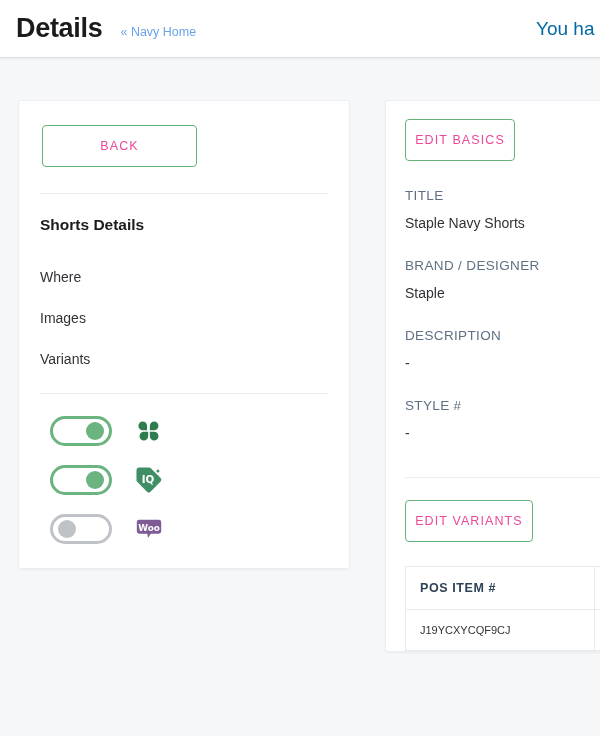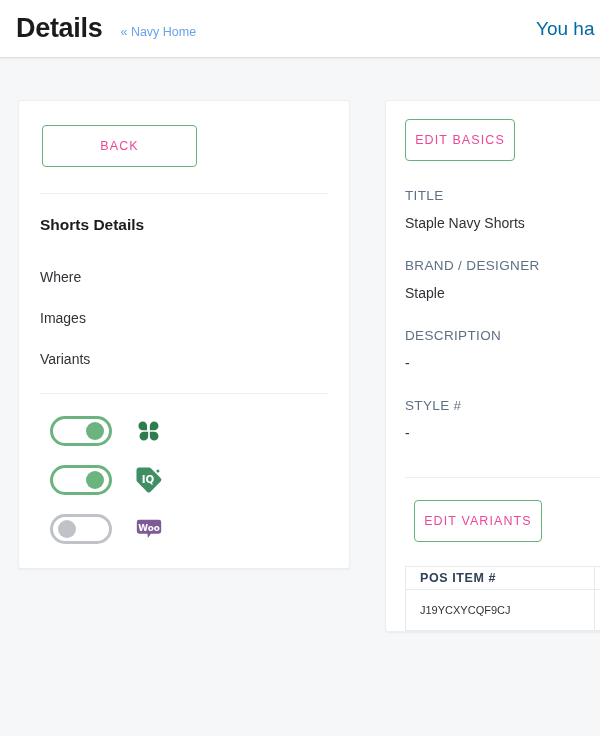--- a/index.html
+++ b/index.html
@@ -180,21 +180,21 @@
     width: 392px;
     table-layout: fixed;
   }
   .variants-table th,
   .variants-table td {
     border: 1px solid #e8eaed;
     text-align: left;
     vertical-align: middle;
   }
   .variants-table th {
-    padding: 2px 14px;
+    padding: 12px 14px;
     font-size: 12.5px;
     font-weight: 700;
     color: #2f4258;
     letter-spacing: 0.6px;
     line-height: 1.45;
   }
   .variants-table td {
     padding: 14px;
     font-size: 11px;
     color: #313237;
@@ -286,21 +286,21 @@
         <div class="field-value">-</div>
       </div>
 
       <div class="field">
         <div class="field-label">STYLE #</div>
         <div class="field-value">-</div>
       </div>
 
       <hr class="divider variants-divider">
 
-      <button class="btn-outline btn-edit-variants" style="margin-top:22px;margin-left:9px;">EDIT VARIANTS</button>
+      <button class="btn-outline btn-edit-variants" style="margin-top:22px;">EDIT VARIANTS</button>
 
       <table class="variants-table">
         <thead>
           <tr>
             <th class="col-pos">POS ITEM #</th>
             <th class="col-ecomm">ECOMM ITEM #</th>
           </tr>
         </thead>
         <tbody>
           <tr>

